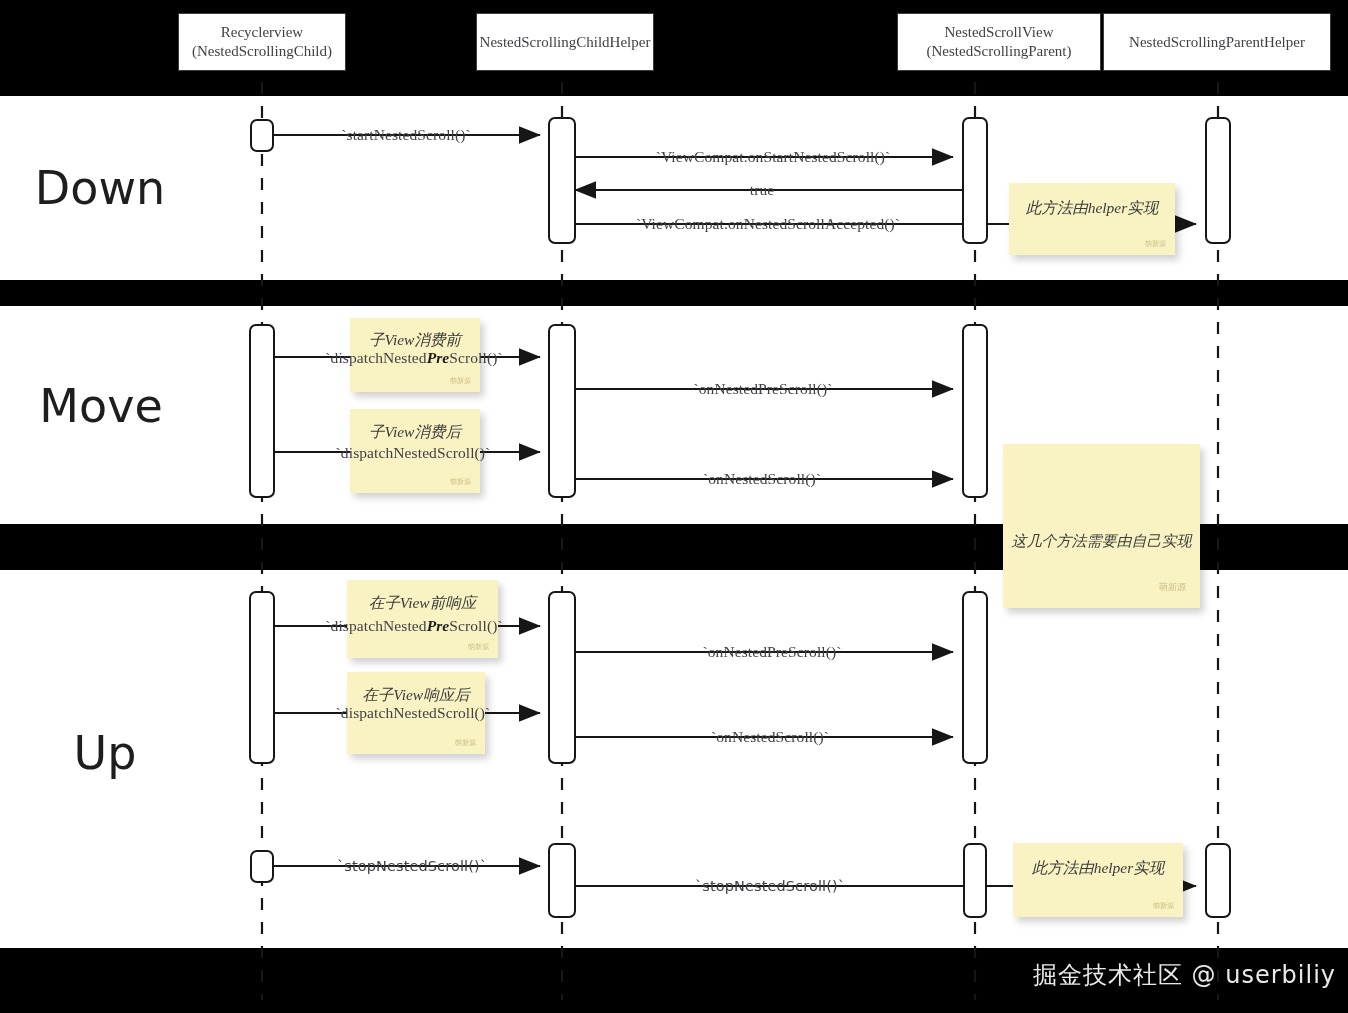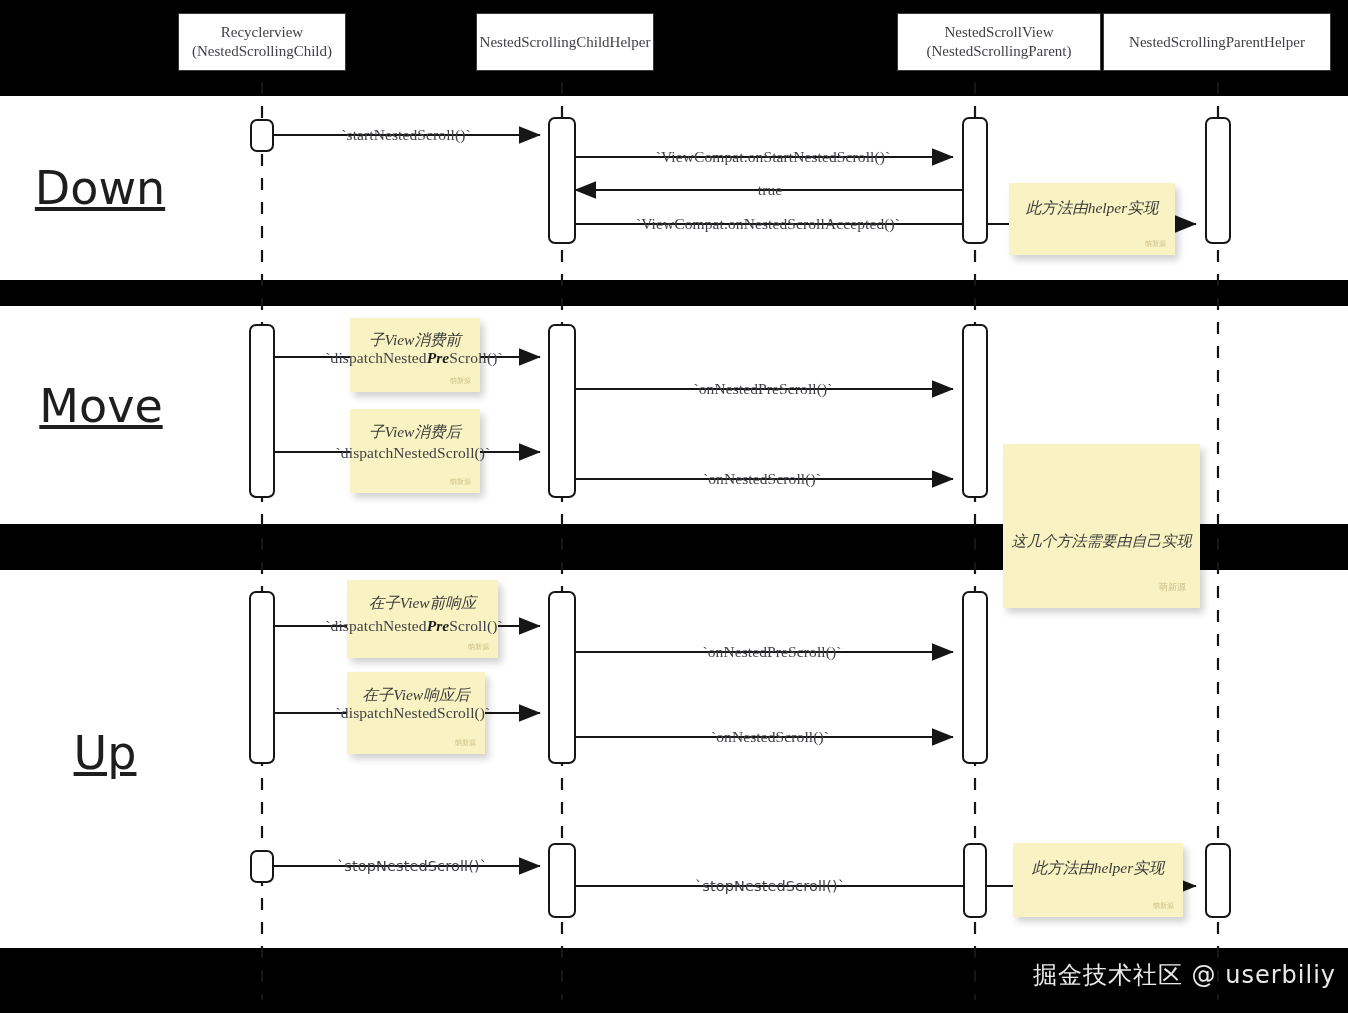--- a/index.html
+++ b/index.html
@@ -69,21 +69,20 @@
   .msg.sans { font-family: "DejaVu Sans", "Liberation Sans", sans-serif; font-size: 14.5px; }
 
   
   .sect {
     position: absolute;
     font-family: "DejaVu Sans", "Liberation Sans", sans-serif;
     font-size: 46px;
     color: #1e1e1e;
     transform: translate(-50%, -50%);
     white-space: nowrap;
-    text-decoration: underline;
   }
 
   
   .note {
     position: absolute;
     background: #f9f2c2;
     box-shadow: 4px 5px 7px rgba(0,0,0,0.18);
     color: #3a3a3a;
   }
   .note .ntext {
@@ -213,21 +212,21 @@
     <div class="nmark">萌新源</div>
   </div>
 
   <div class="note" style="left:1013px; top:843px; width:170px; height:74px;">
     <div class="ntext" style="top:15px;">此方法由helper实现</div>
     <div class="nmark">萌新源</div>
   </div>
 
   <span class="msg" style="left:406px; top:135px;">`startNestedScroll()`</span>
   <span class="msg" style="left:773px; top:157px;">`ViewCompat.onStartNestedScroll()`</span>
-  <span class="msg" style="left:762px; top:190px;margin-left:8px;">true</span>
+  <span class="msg" style="left:762px; top:190px;">true</span>
   <span class="msg" style="left:768px; top:224px;">`ViewCompat.onNestedScrollAccepted()`</span>
 
   <span class="msg" style="left:414px; top:358px;"><span>`dispatchNested</span><b>Pre</b><span>Scroll()`</span></span>
   <span class="msg" style="left:763px; top:389px;">`onNestedPreScroll()`</span>
   <span class="msg" style="left:413px; top:453px;">`dispatchNestedScroll()`</span>
   <span class="msg" style="left:762px; top:479px;">`onNestedScroll()`</span>
 
   <span class="msg" style="left:414px; top:626px;"><span>`dispatchNested</span><b>Pre</b><span>Scroll()`</span></span>
   <span class="msg" style="left:772px; top:652px;">`onNestedPreScroll()`</span>
   <span class="msg" style="left:413px; top:713px;">`dispatchNestedScroll()`</span>

